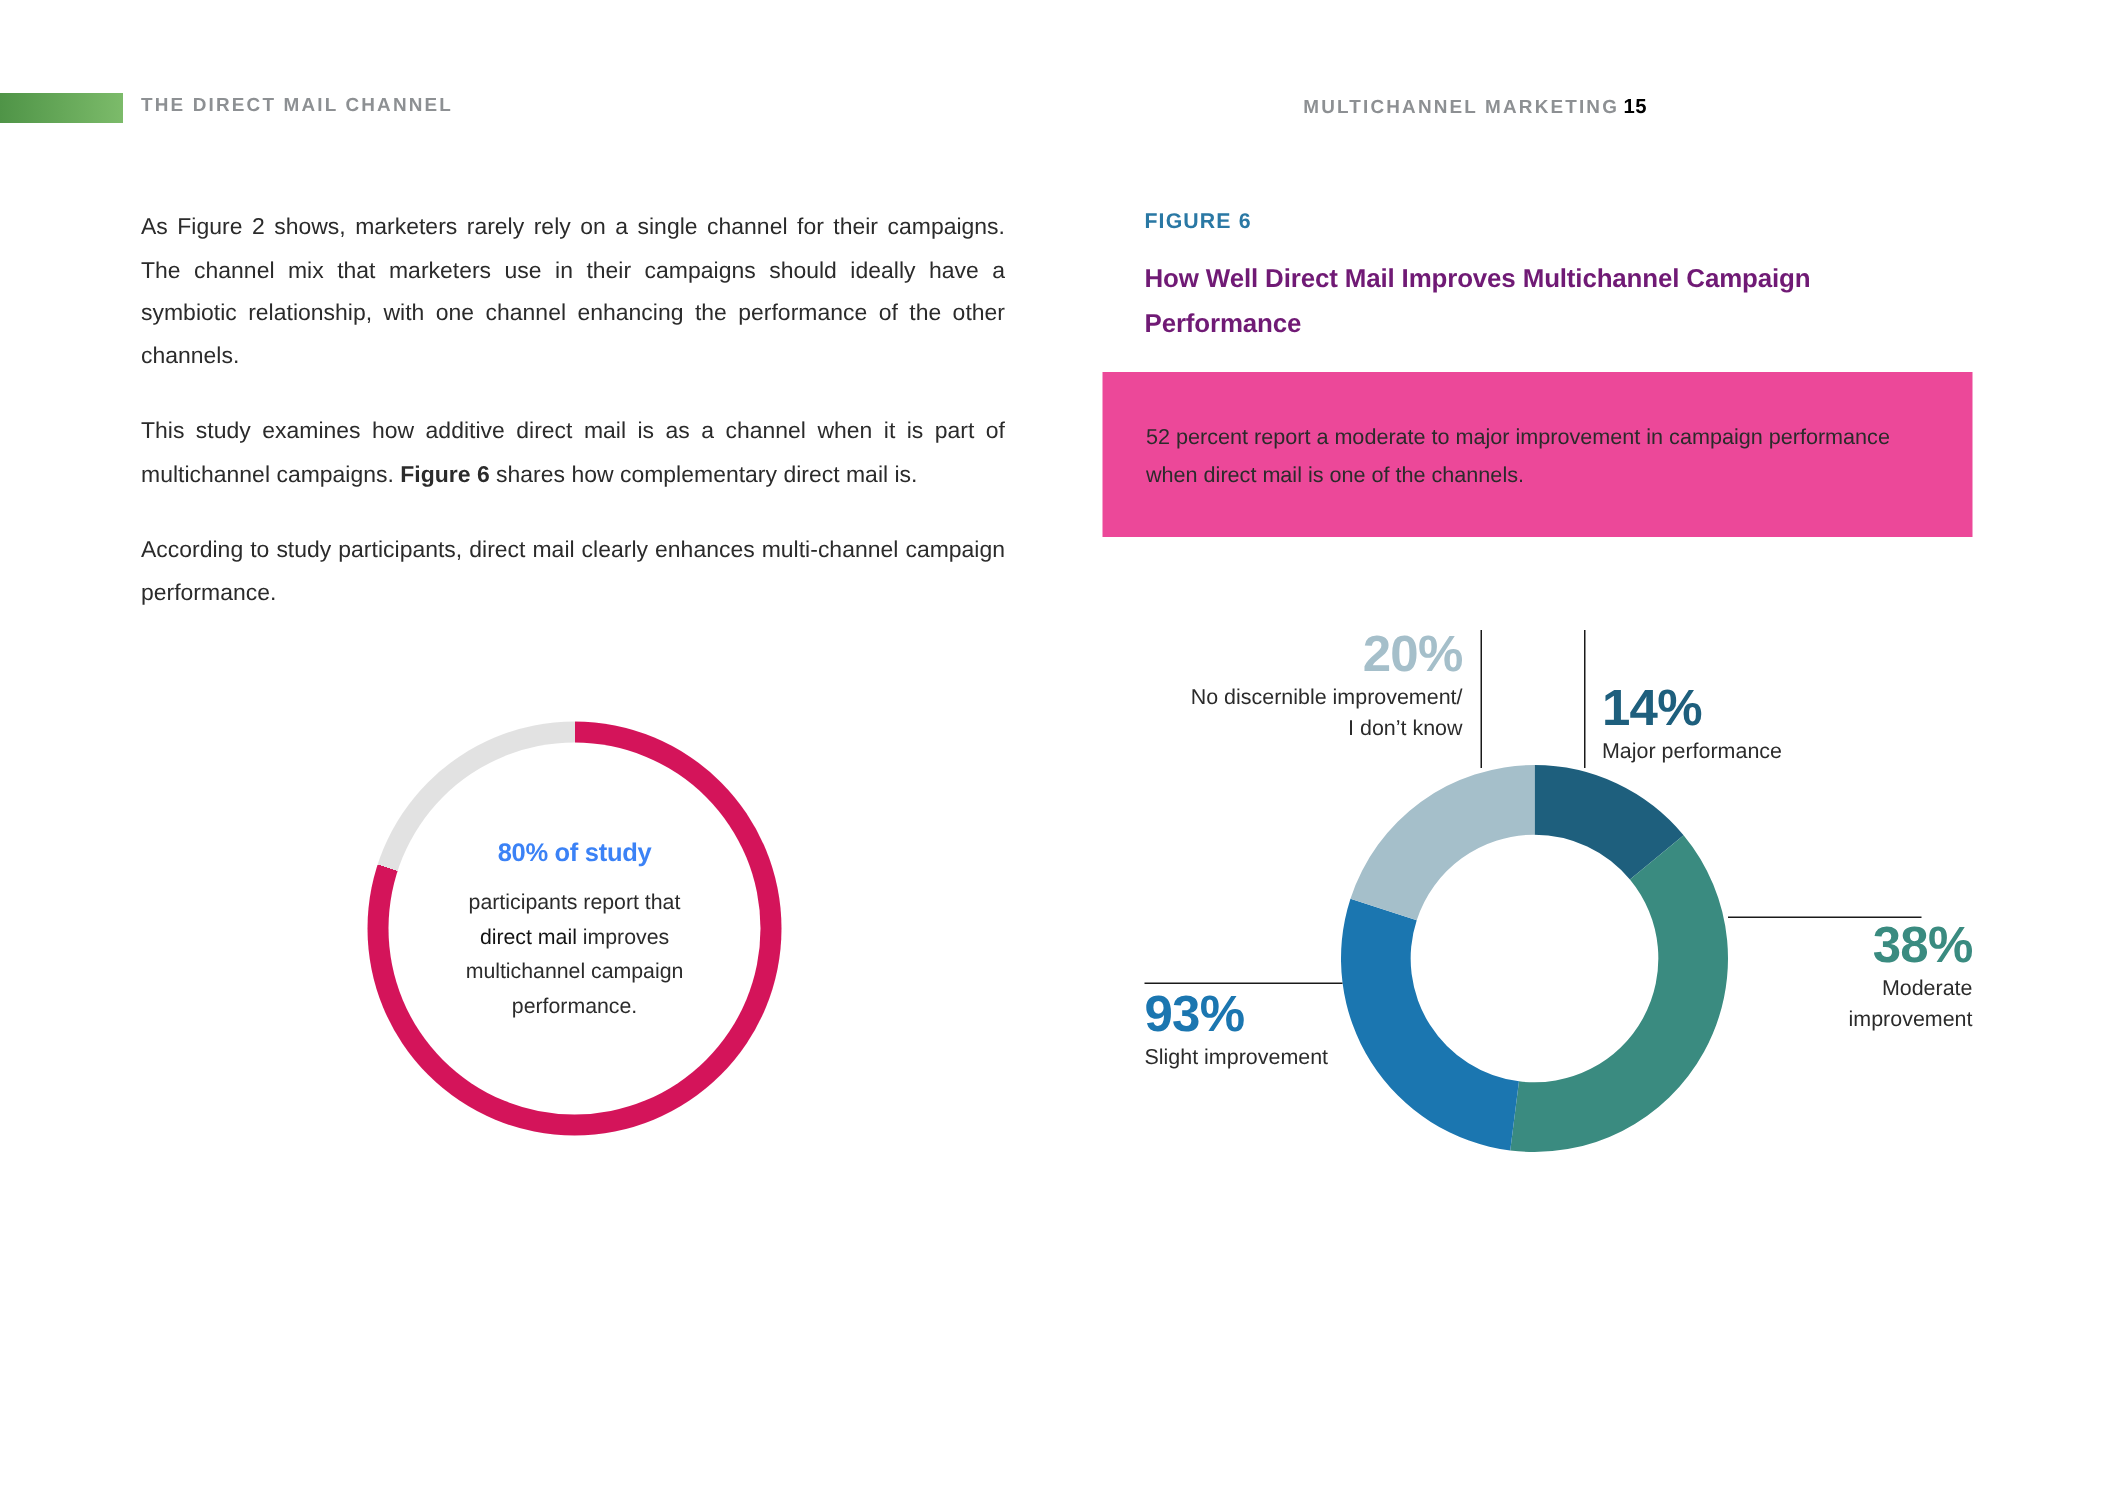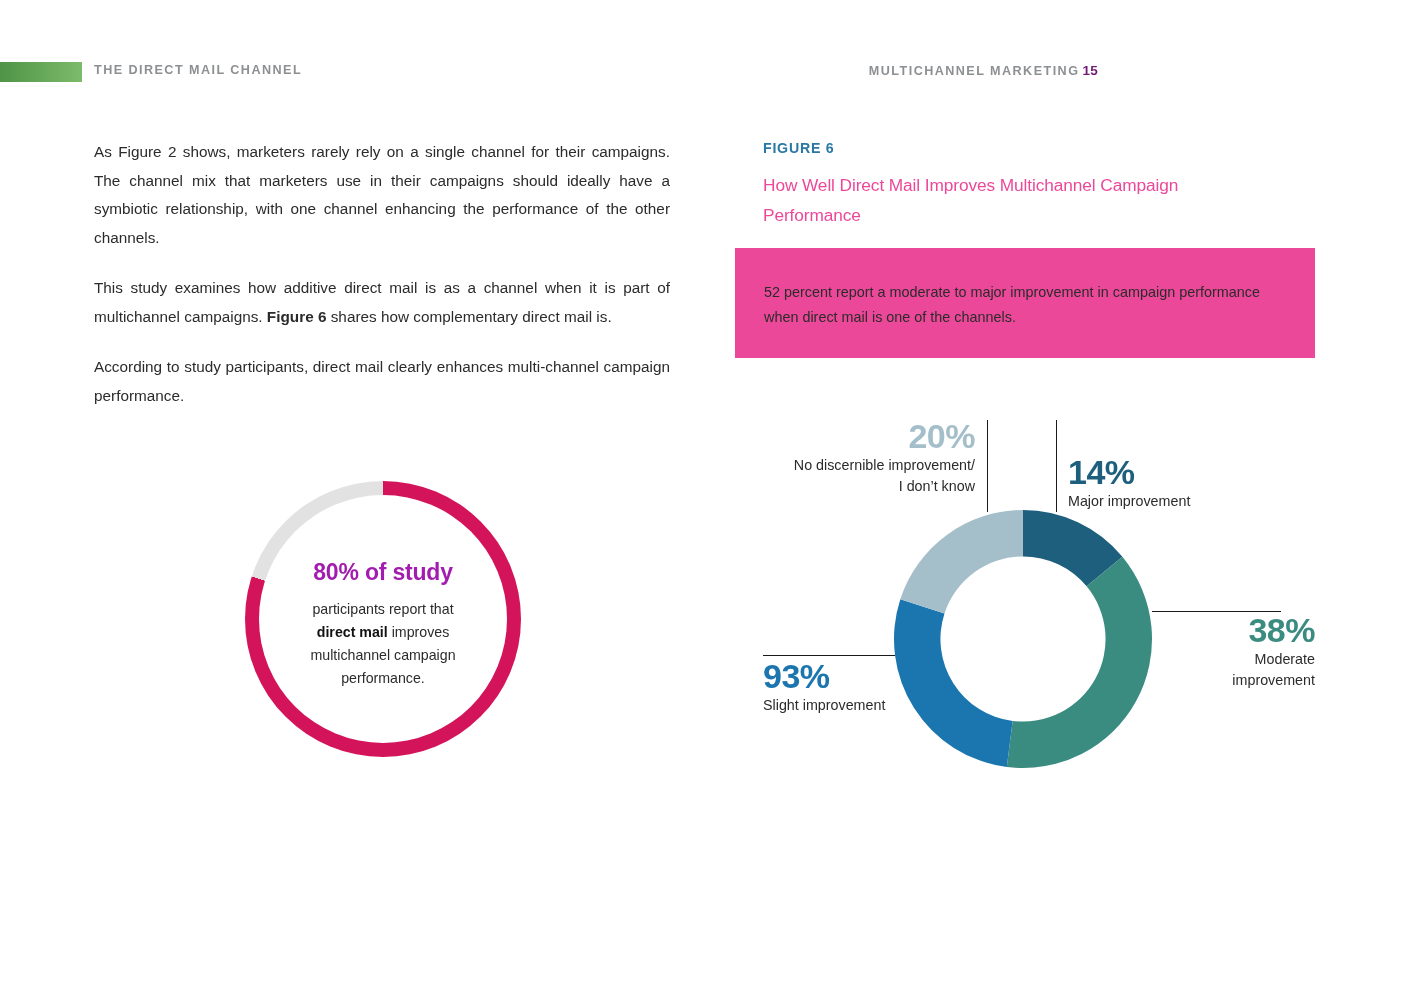--- a/index.html
+++ b/index.html
@@ -47,21 +47,21 @@
   .header-right-title {
     font-size: 12.6px;
     letter-spacing: 1.45px;
     font-weight: bold;
     color: #8d9093;
   }
   .header-page-number {
     font-size: 13.5px;
     font-weight: bold;
     letter-spacing: 0.3px;
-    color: #701a75;
+    color: #000000;
   }
 
   
   #left-column {
     position: absolute;
     left: 94px; top: 138px;
     width: 576px;
   }
   .body-paragraph {
     font-size: 15.3px;
@@ -92,53 +92,53 @@
     border-radius: 50%;
     background: #ffffff;
   }
   #pink-donut-figure .donut-caption {
     position: absolute;
     left: 26px; top: 78px;
     width: 224px;
     text-align: center;
   }
   .donut-headline {
-    font-size: 23px;
+    font-size: 17px;
     font-weight: bold;
     letter-spacing: -0.2px;
-    color: #a21caf;
+    color: #3b82f6;
     margin-bottom: 10px;
     white-space: nowrap;
   }
   .donut-subtext {
     font-size: 14.2px;
     line-height: 23px;
     color: #2b2b2b;
     margin-top: 12px;
   }
-  .donut-subtext b { font-weight: bold; color: #121212; }
+  .donut-subtext b { font-weight: normal; color: #121212; }
 
   
   #right-column {
     position: absolute;
     left: 763px; top: 140px;
     width: 560px;
   }
   .figure-eyebrow {
     font-size: 14.2px;
     font-weight: bold;
     letter-spacing: 0.75px;
     color: #2a78a4;
     margin-bottom: 14px;
   }
   .figure-title {
     font-size: 17.3px;
-    font-weight: normal;
+    font-weight: bold;
     line-height: 30px;
-    color: #ec4899;
+    color: #701a75;
     letter-spacing: -0.1px;
     width: 500px;
   }
 
   
   #callout-box {
     position: absolute;
     left: 735px; top: 248px;
     width: 580px; height: 110px;
     background: #ec4899;
@@ -251,21 +251,21 @@
   <div class="leader" id="leader-slight"></div>
 
   <div class="chart-label" id="label-nodiscernible">
     <span class="pct">20%</span>
     <span class="desc">No discernible improvement/</span>
     <span class="desc">I don’t know</span>
   </div>
 
   <div class="chart-label" id="label-major">
     <span class="pct">14%</span>
-    <span class="desc">Major improvement</span>
+    <span class="desc">Major performance</span>
   </div>
 
   <div class="chart-label" id="label-moderate">
     <span class="pct">38%</span>
     <span class="desc">Moderate</span>
     <span class="desc">improvement</span>
   </div>
 
   <div class="chart-label" id="label-slight">
     <span class="pct">93%</span>

